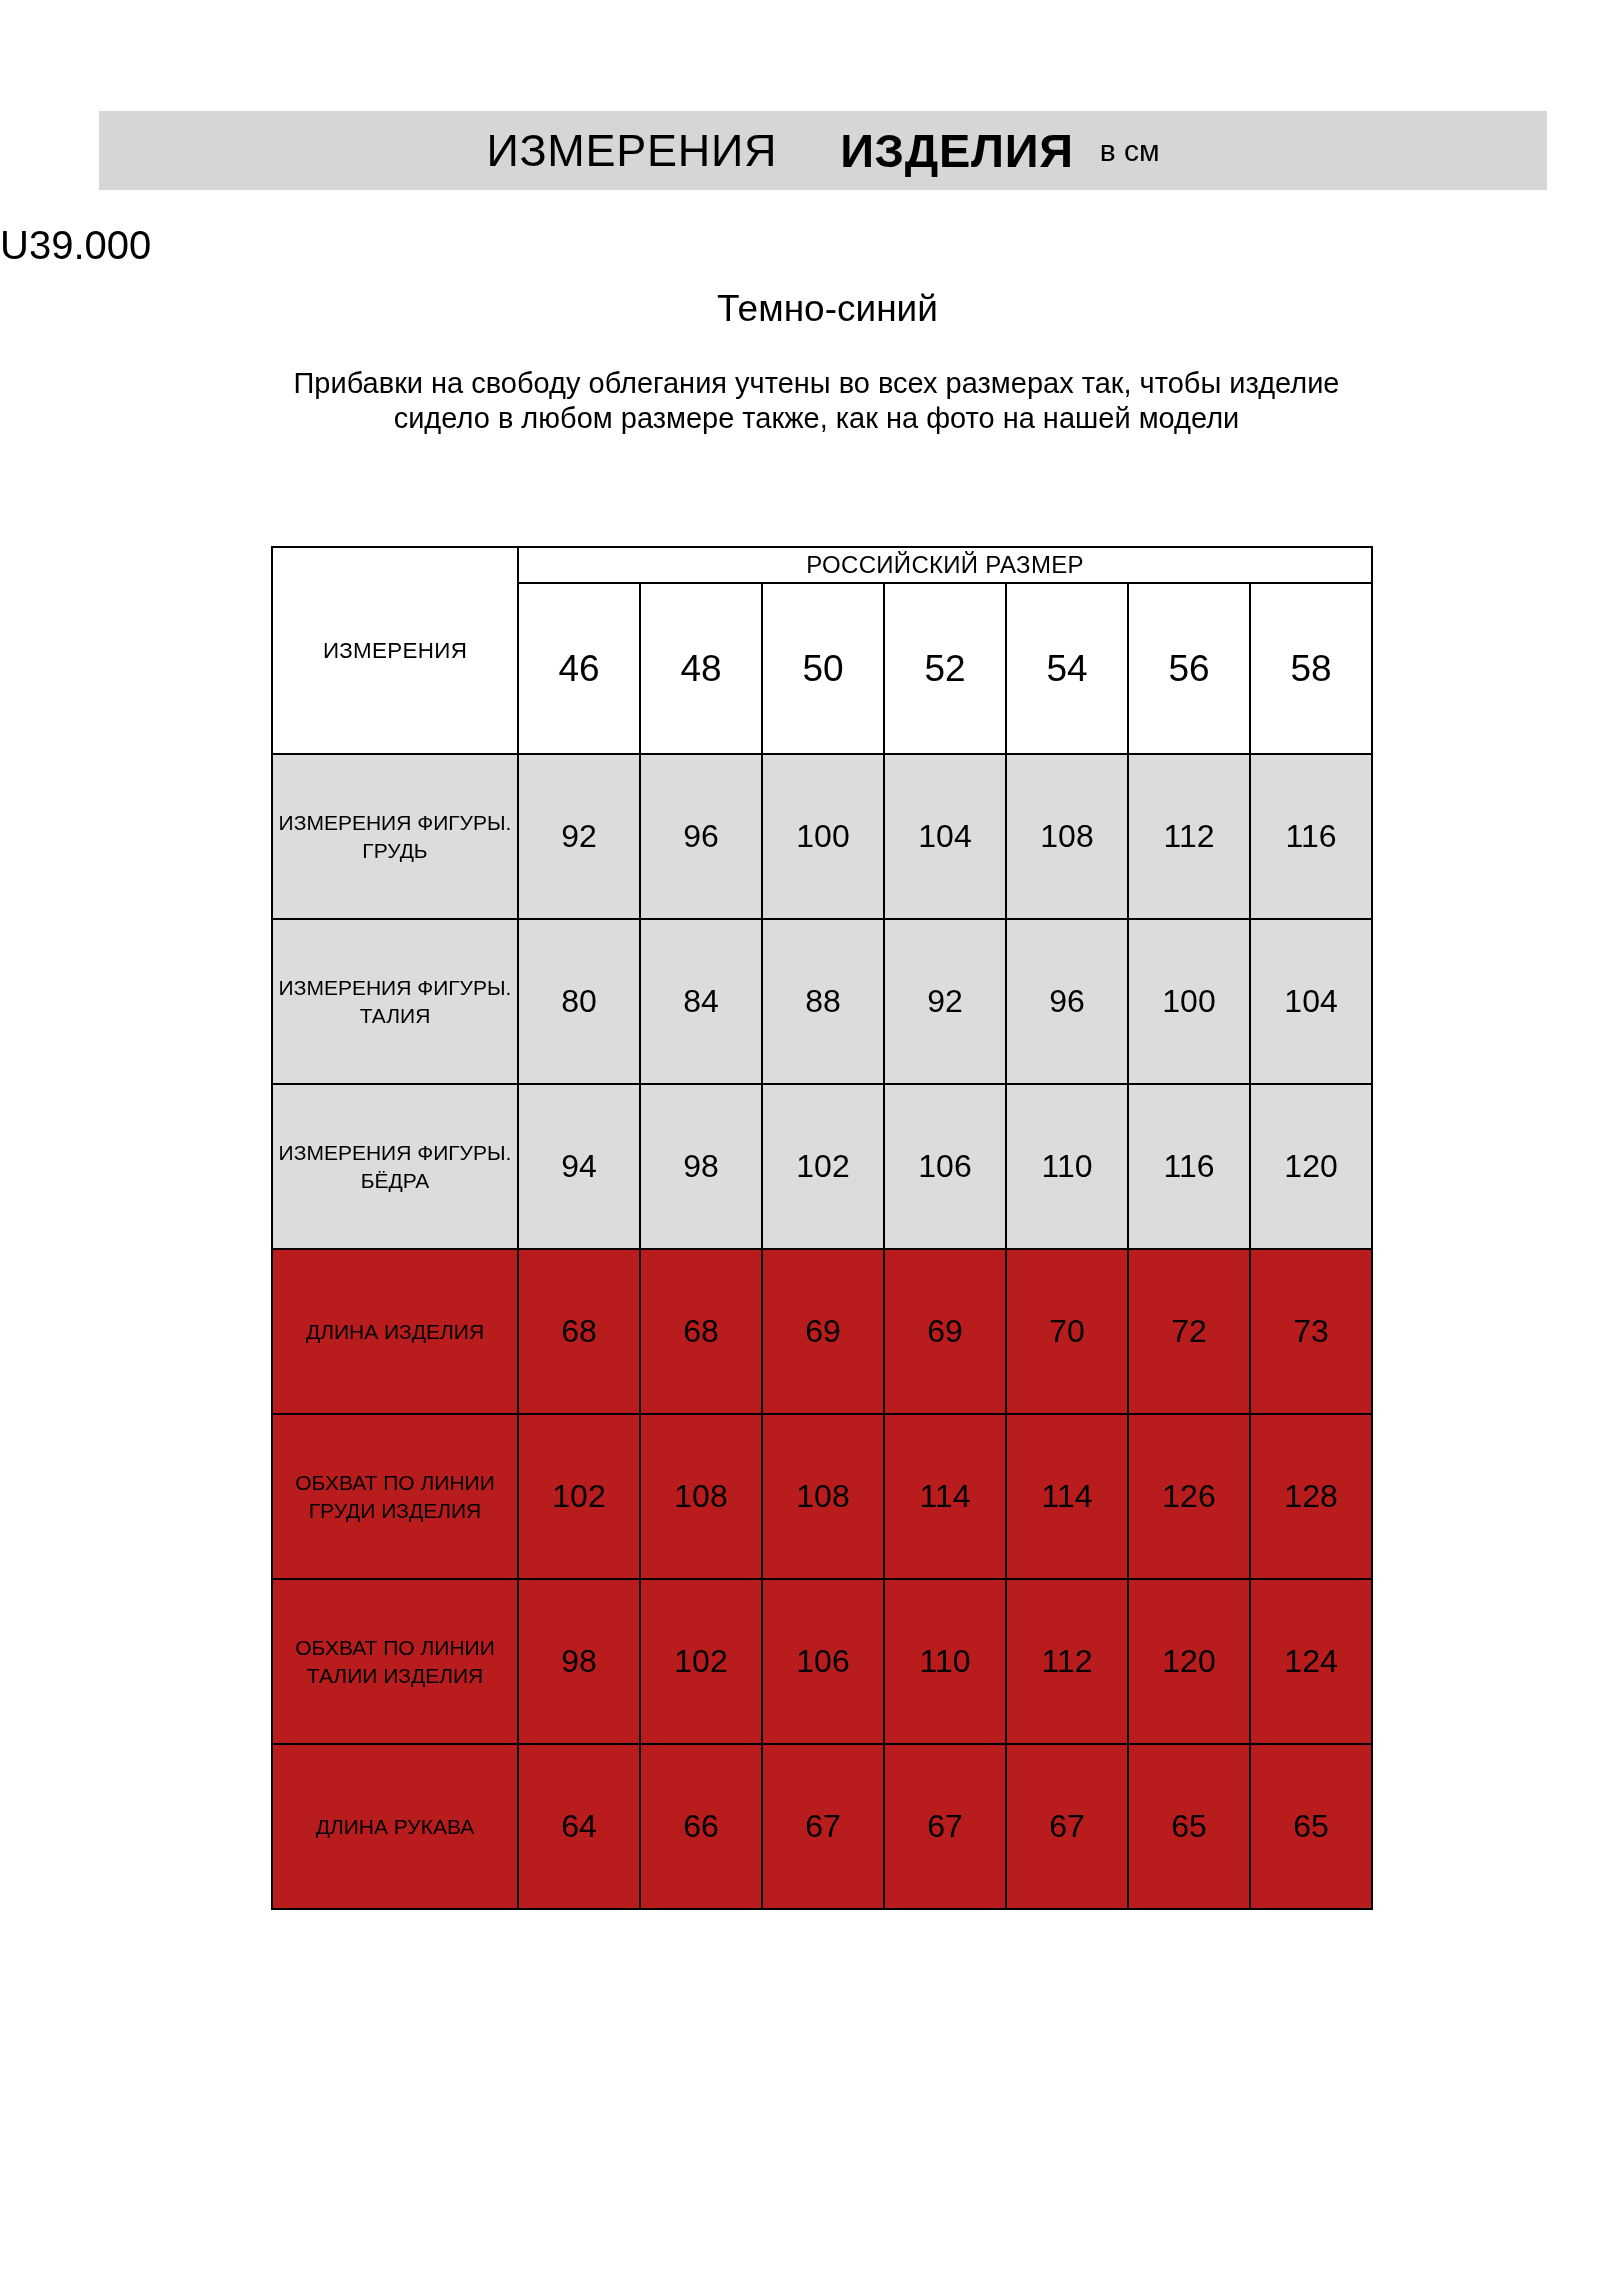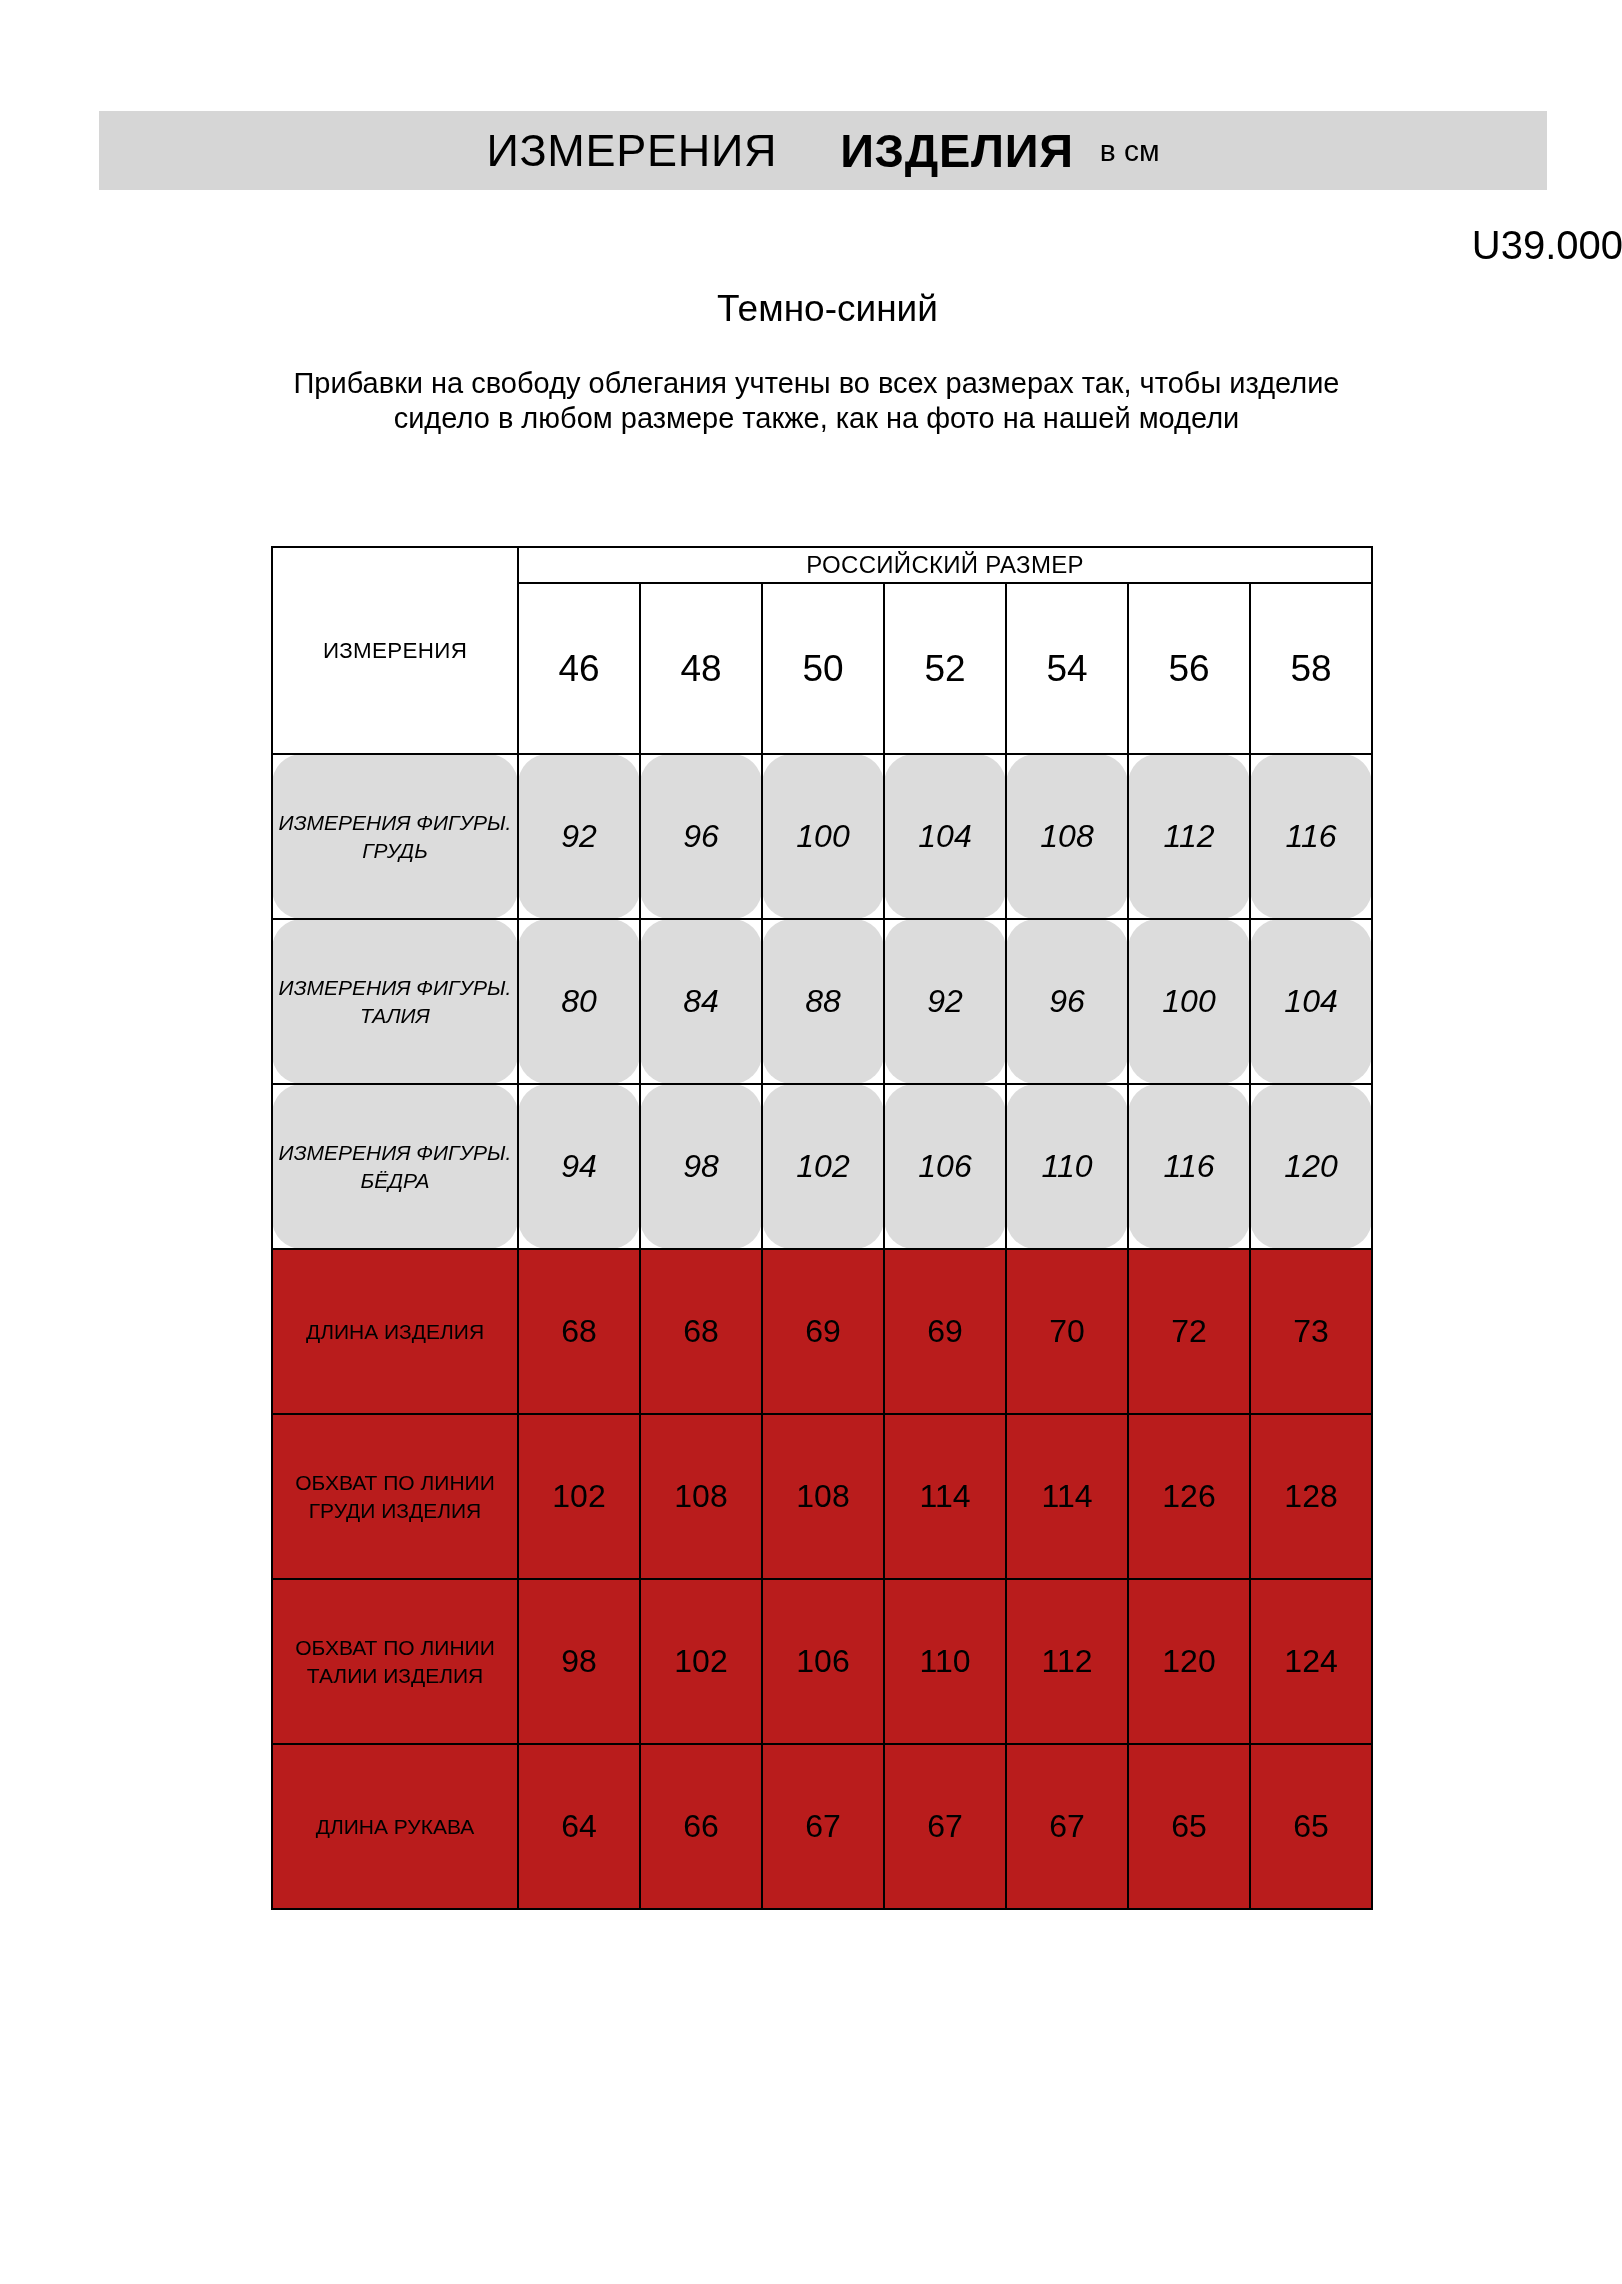--- a/index.html
+++ b/index.html
@@ -49,21 +49,21 @@
     line-height: 1;
     margin-left: 26px;
   }
 
   
   .article-code {
     position: absolute;
     left: 0;
     top: 224px;
     width: 1623px;
-    text-align: right;
+    text-align: left;
     font-size: 40px;
     font-weight: 400;
     line-height: 1.05;
   }
   .color-name {
     position: absolute;
     left: 0;
     top: 290px;
     width: 1623px;
     text-align: center;
@@ -125,22 +125,20 @@
     padding: 4px 8px;
   }
   .row-value {
     font-size: 32px;
   }
   tr.body-row { height: 165px; }
 
   
   tr.figure-row td {
     background: #dcdcdc;
-    font-style: italic;
-    border-radius: 30px;
   }
   tr.figure-row .row-label { font-weight: 400; }
 
   
   tr.garment-row td {
     background: #b91c1c;
     font-style: normal;
   }
 </style>
 </head>

